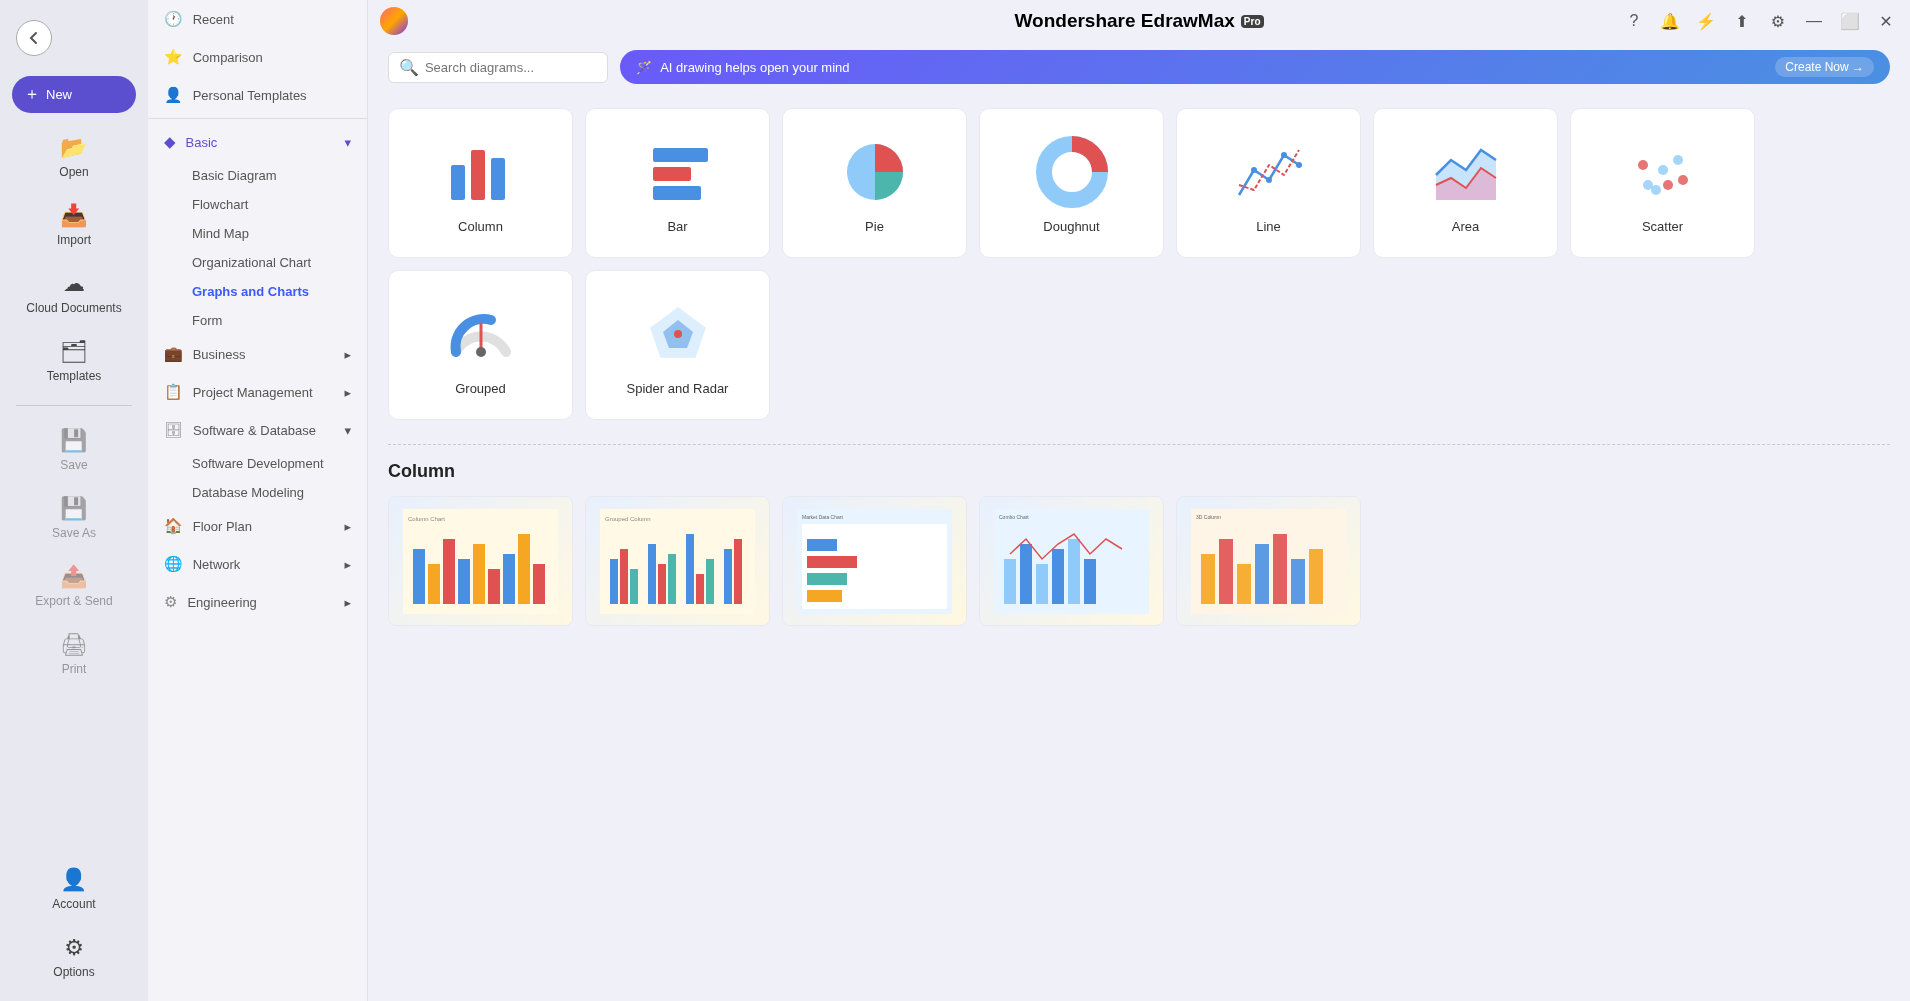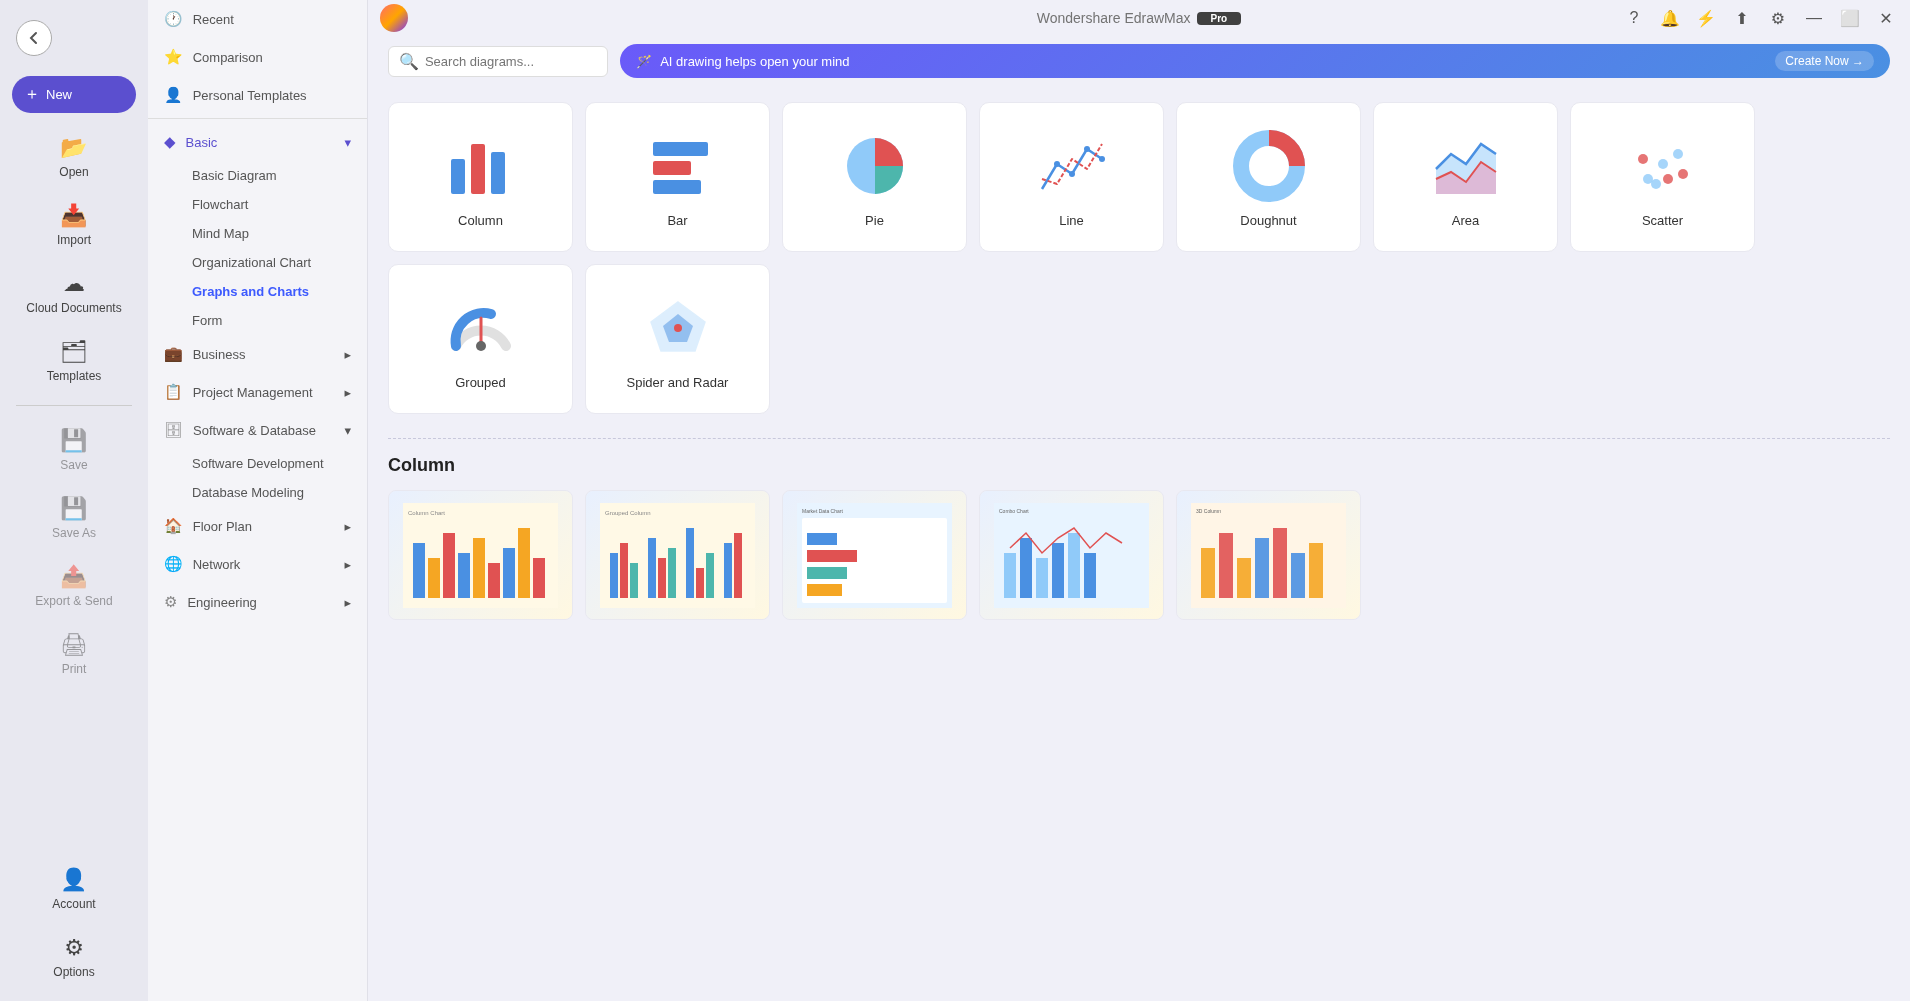--- a/index.html
+++ b/index.html
@@ -103,21 +103,21 @@
     }
     .title-bar {
       display: flex; align-items: center; justify-content: center;
       padding: 10px 16px;
       position: relative;
       background: #f0f0f8;
     }
     .pro-badge {
       background: #404040; color: white;
       font-size: 10px; font-weight: 700;
-      padding: 1px 14px; border-radius: 4px;
+      padding: 1px 3px; border-radius: 4px;
       margin-left: 6px;
     }
     .title-bar-right {
       position: absolute; right: 12px; top: 50%; transform: translateY(-50%);
       display: flex; gap: 12px; align-items: center;
     }
     .title-bar-btn {
       font-size: 16px; color: #555; cursor: pointer;
       width: 24px; height: 24px; display: flex; align-items: center; justify-content: center;
     }
@@ -376,21 +376,21 @@
       <span>Engineering</span>
     </div>
     <span>▸</span>
   </div>
 </div>
 
 <div class="main">
 
   <div class="title-bar">
     <div class="avatar"></div>
-    <span style="font-size:14px;color:#737373;font-weight:400;">Wondershare EdrawMax</span>
+    <span style="font-size:19px;color:#000000;font-weight:700;">Wondershare EdrawMax</span>
     <span class="pro-badge">Pro</span>
     <div class="title-bar-right">
       <div class="title-bar-btn">?</div>
       <div class="title-bar-btn">🔔</div>
       <div class="title-bar-btn">⚡</div>
       <div class="title-bar-btn">⬆</div>
       <div class="title-bar-btn">⚙</div>
       <div class="title-bar-btn">—</div>
       <div class="title-bar-btn">⬜</div>
       <div class="title-bar-btn">✕</div>
@@ -442,40 +442,40 @@
             <path d="M35,32 L35,4 A28,28 0 0,1 63,32 Z" fill="#e05252"></path>
             <path d="M35,32 L63,32 A28,28 0 0,1 35,60 Z" fill="#4db6ac"></path>
           </svg>
         </div>
         <span class="chart-label">Pie</span>
       </div>
 
       <div class="chart-card">
         <div class="chart-icon">
           <svg width="70" height="65" viewBox="0 0 70 65">
+            <circle cx="35" cy="32" r="28" fill="none" stroke="#90caf9" stroke-width="16"></circle>
+            <path d="M35,4 A28,28 0 0,1 63,32" fill="none" stroke="#e05252" stroke-width="16"></path>
+            <circle cx="35" cy="32" r="14" fill="white"></circle>
+          </svg>
+        </div>
+        <span class="chart-label">Doughnut</span>
+      </div>
+
+      <div class="chart-card">
+        <div class="chart-icon">
+          <svg width="70" height="65" viewBox="0 0 70 65">
             <polyline points="5,55 20,30 35,40 50,15 65,25" fill="none" stroke="#4a90e2" stroke-width="2.5" stroke-linejoin="round"></polyline>
             <circle cx="20" cy="30" r="3" fill="#4a90e2"></circle>
             <circle cx="35" cy="40" r="3" fill="#4a90e2"></circle>
             <circle cx="50" cy="15" r="3" fill="#4a90e2"></circle>
             <circle cx="65" cy="25" r="3" fill="#4a90e2"></circle>
             <polyline points="5,45 20,50 35,25 50,35 65,10" fill="none" stroke="#e05252" stroke-width="2" stroke-linejoin="round" stroke-dasharray="4,2"></polyline>
           </svg>
         </div>
         <span class="chart-label">Line</span>
-      </div>
-
-      <div class="chart-card">
-        <div class="chart-icon">
-          <svg width="70" height="65" viewBox="0 0 70 65">
-            <circle cx="35" cy="32" r="28" fill="none" stroke="#90caf9" stroke-width="16"></circle>
-            <path d="M35,4 A28,28 0 0,1 63,32" fill="none" stroke="#e05252" stroke-width="16"></path>
-            <circle cx="35" cy="32" r="14" fill="white"></circle>
-          </svg>
-        </div>
-        <span class="chart-label">Doughnut</span>
       </div>
 
       <div class="chart-card">
         <div class="chart-icon">
           <svg width="70" height="65" viewBox="0 0 70 65">
             <polygon points="5,60 5,35 20,20 35,30 50,10 65,20 65,60" fill="#90caf9" opacity="0.5"></polygon>
             <polyline points="5,35 20,20 35,30 50,10 65,20" fill="none" stroke="#4a90e2" stroke-width="2.5"></polyline>
             <polygon points="5,60 5,45 20,38 35,48 50,28 65,38 65,60" fill="#f48fb1" opacity="0.5"></polygon>
             <polyline points="5,45 20,38 35,48 50,28 65,38" fill="none" stroke="#e05252" stroke-width="2"></polyline>
           </svg>

